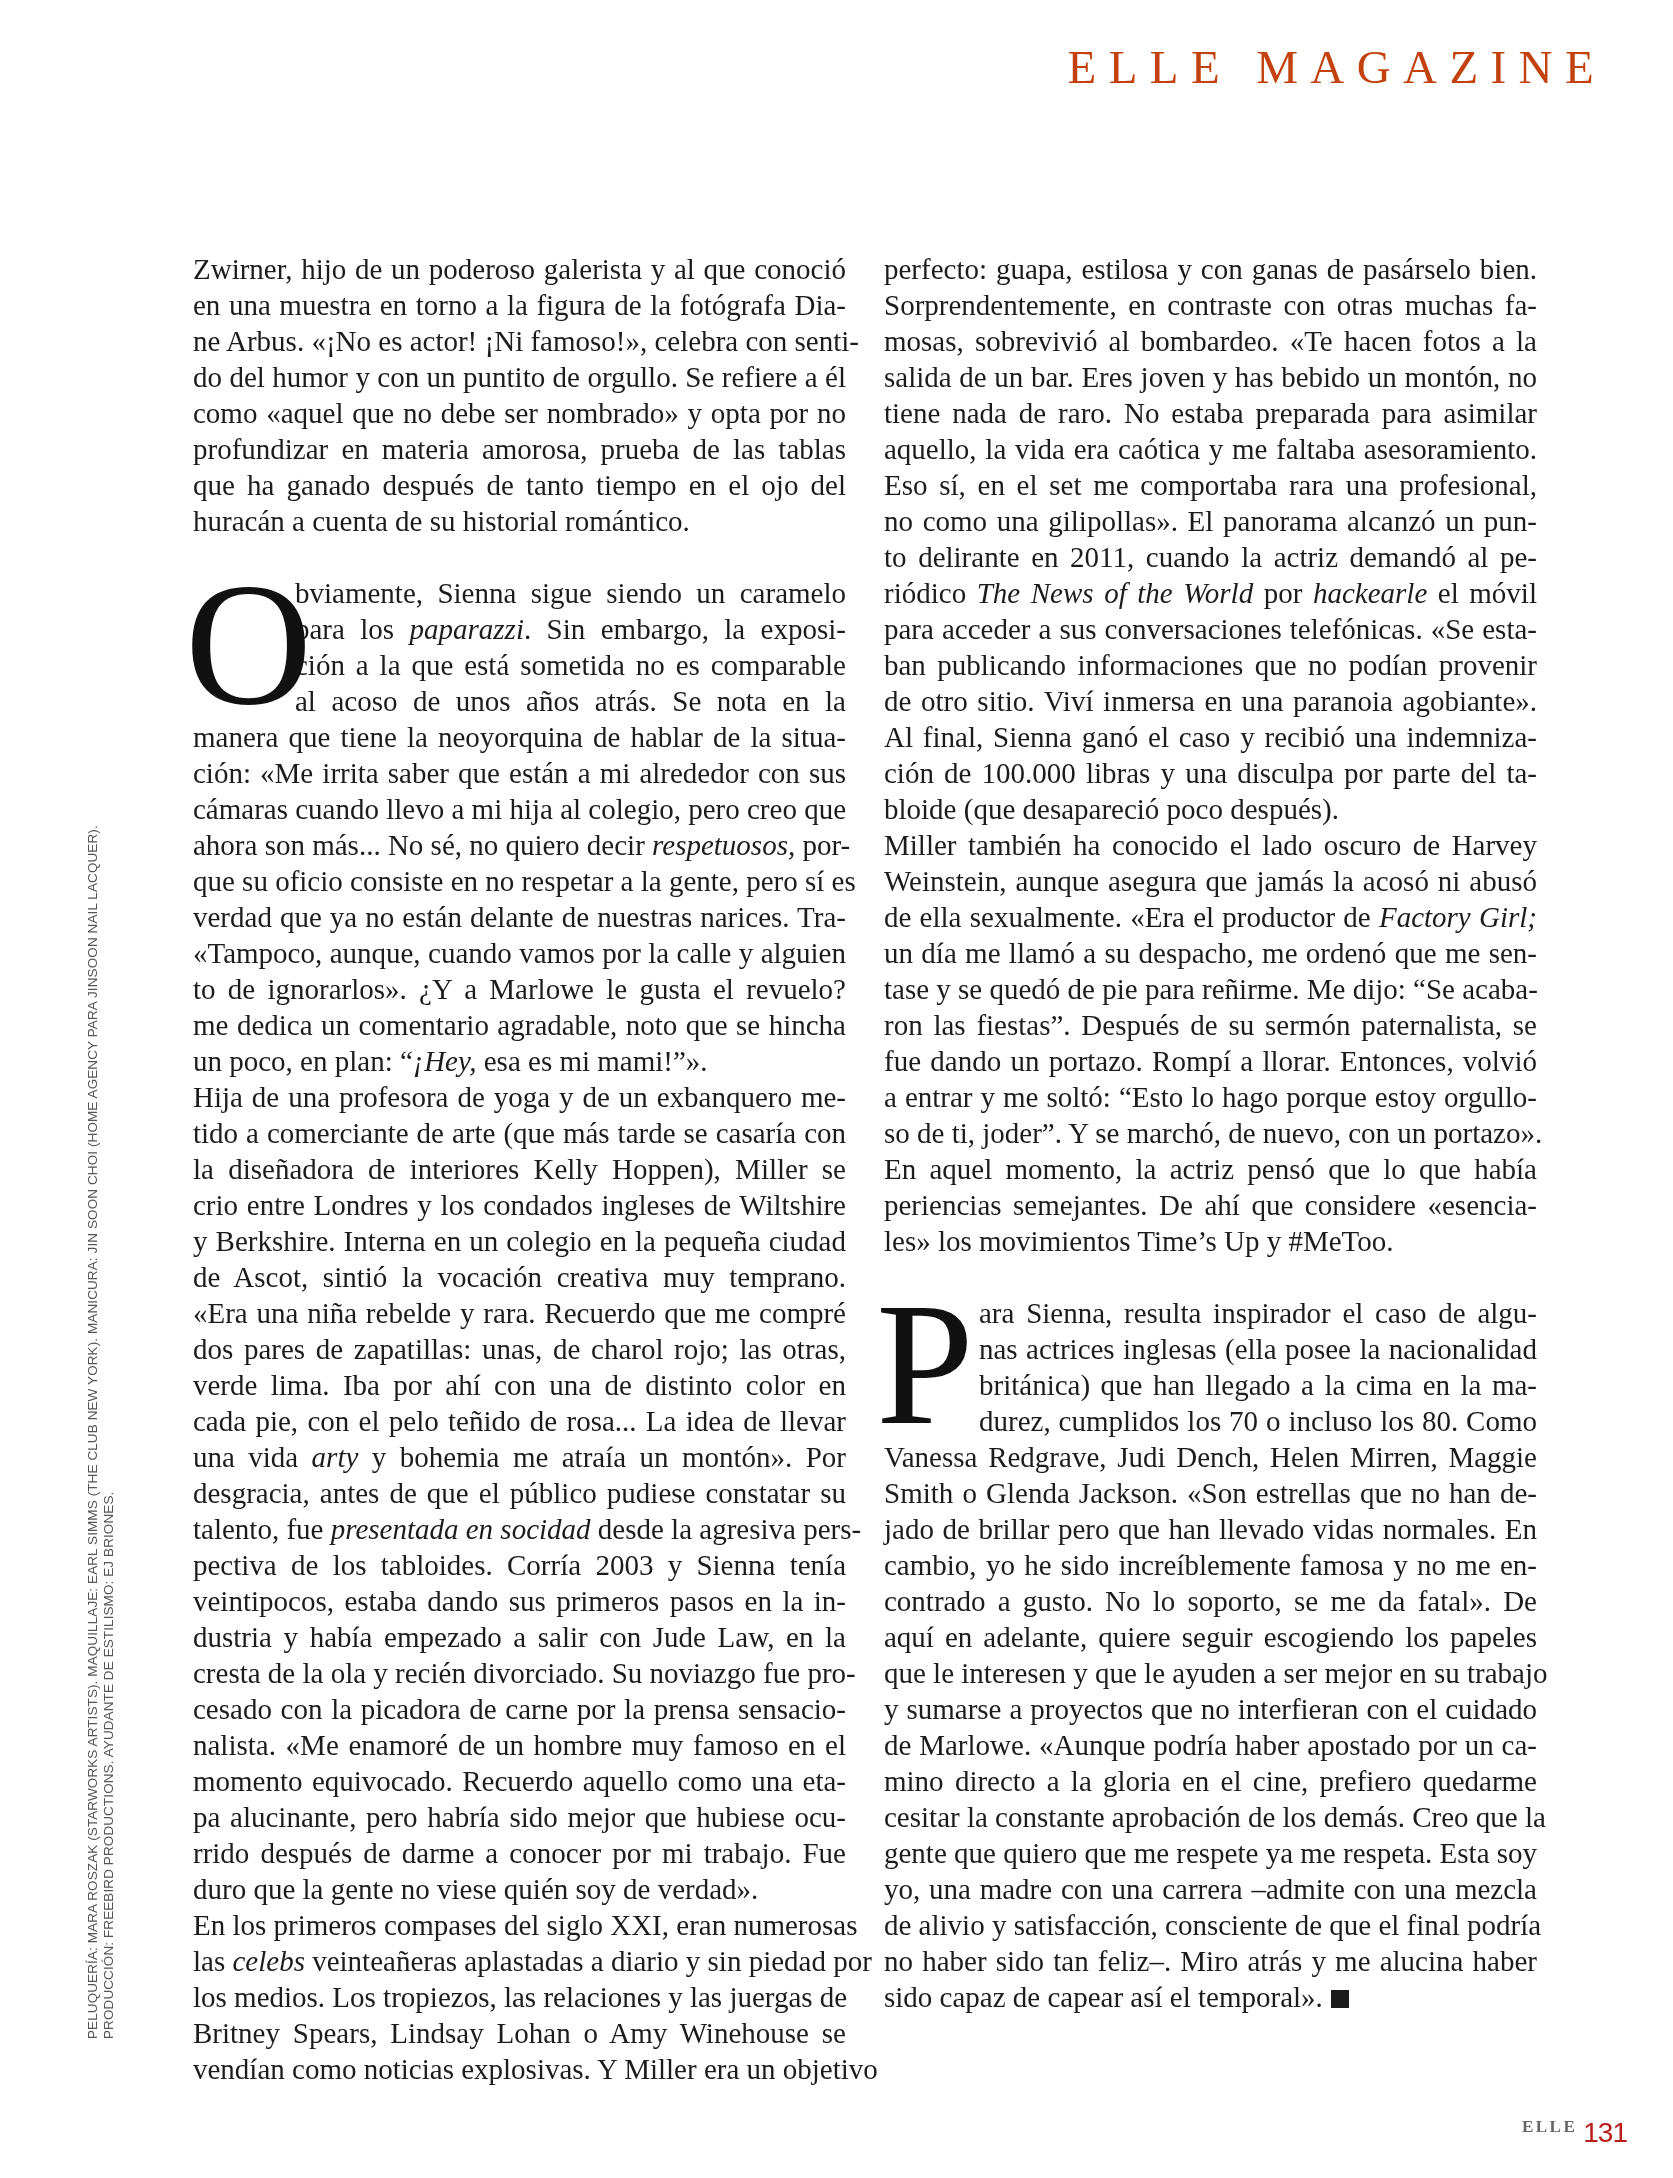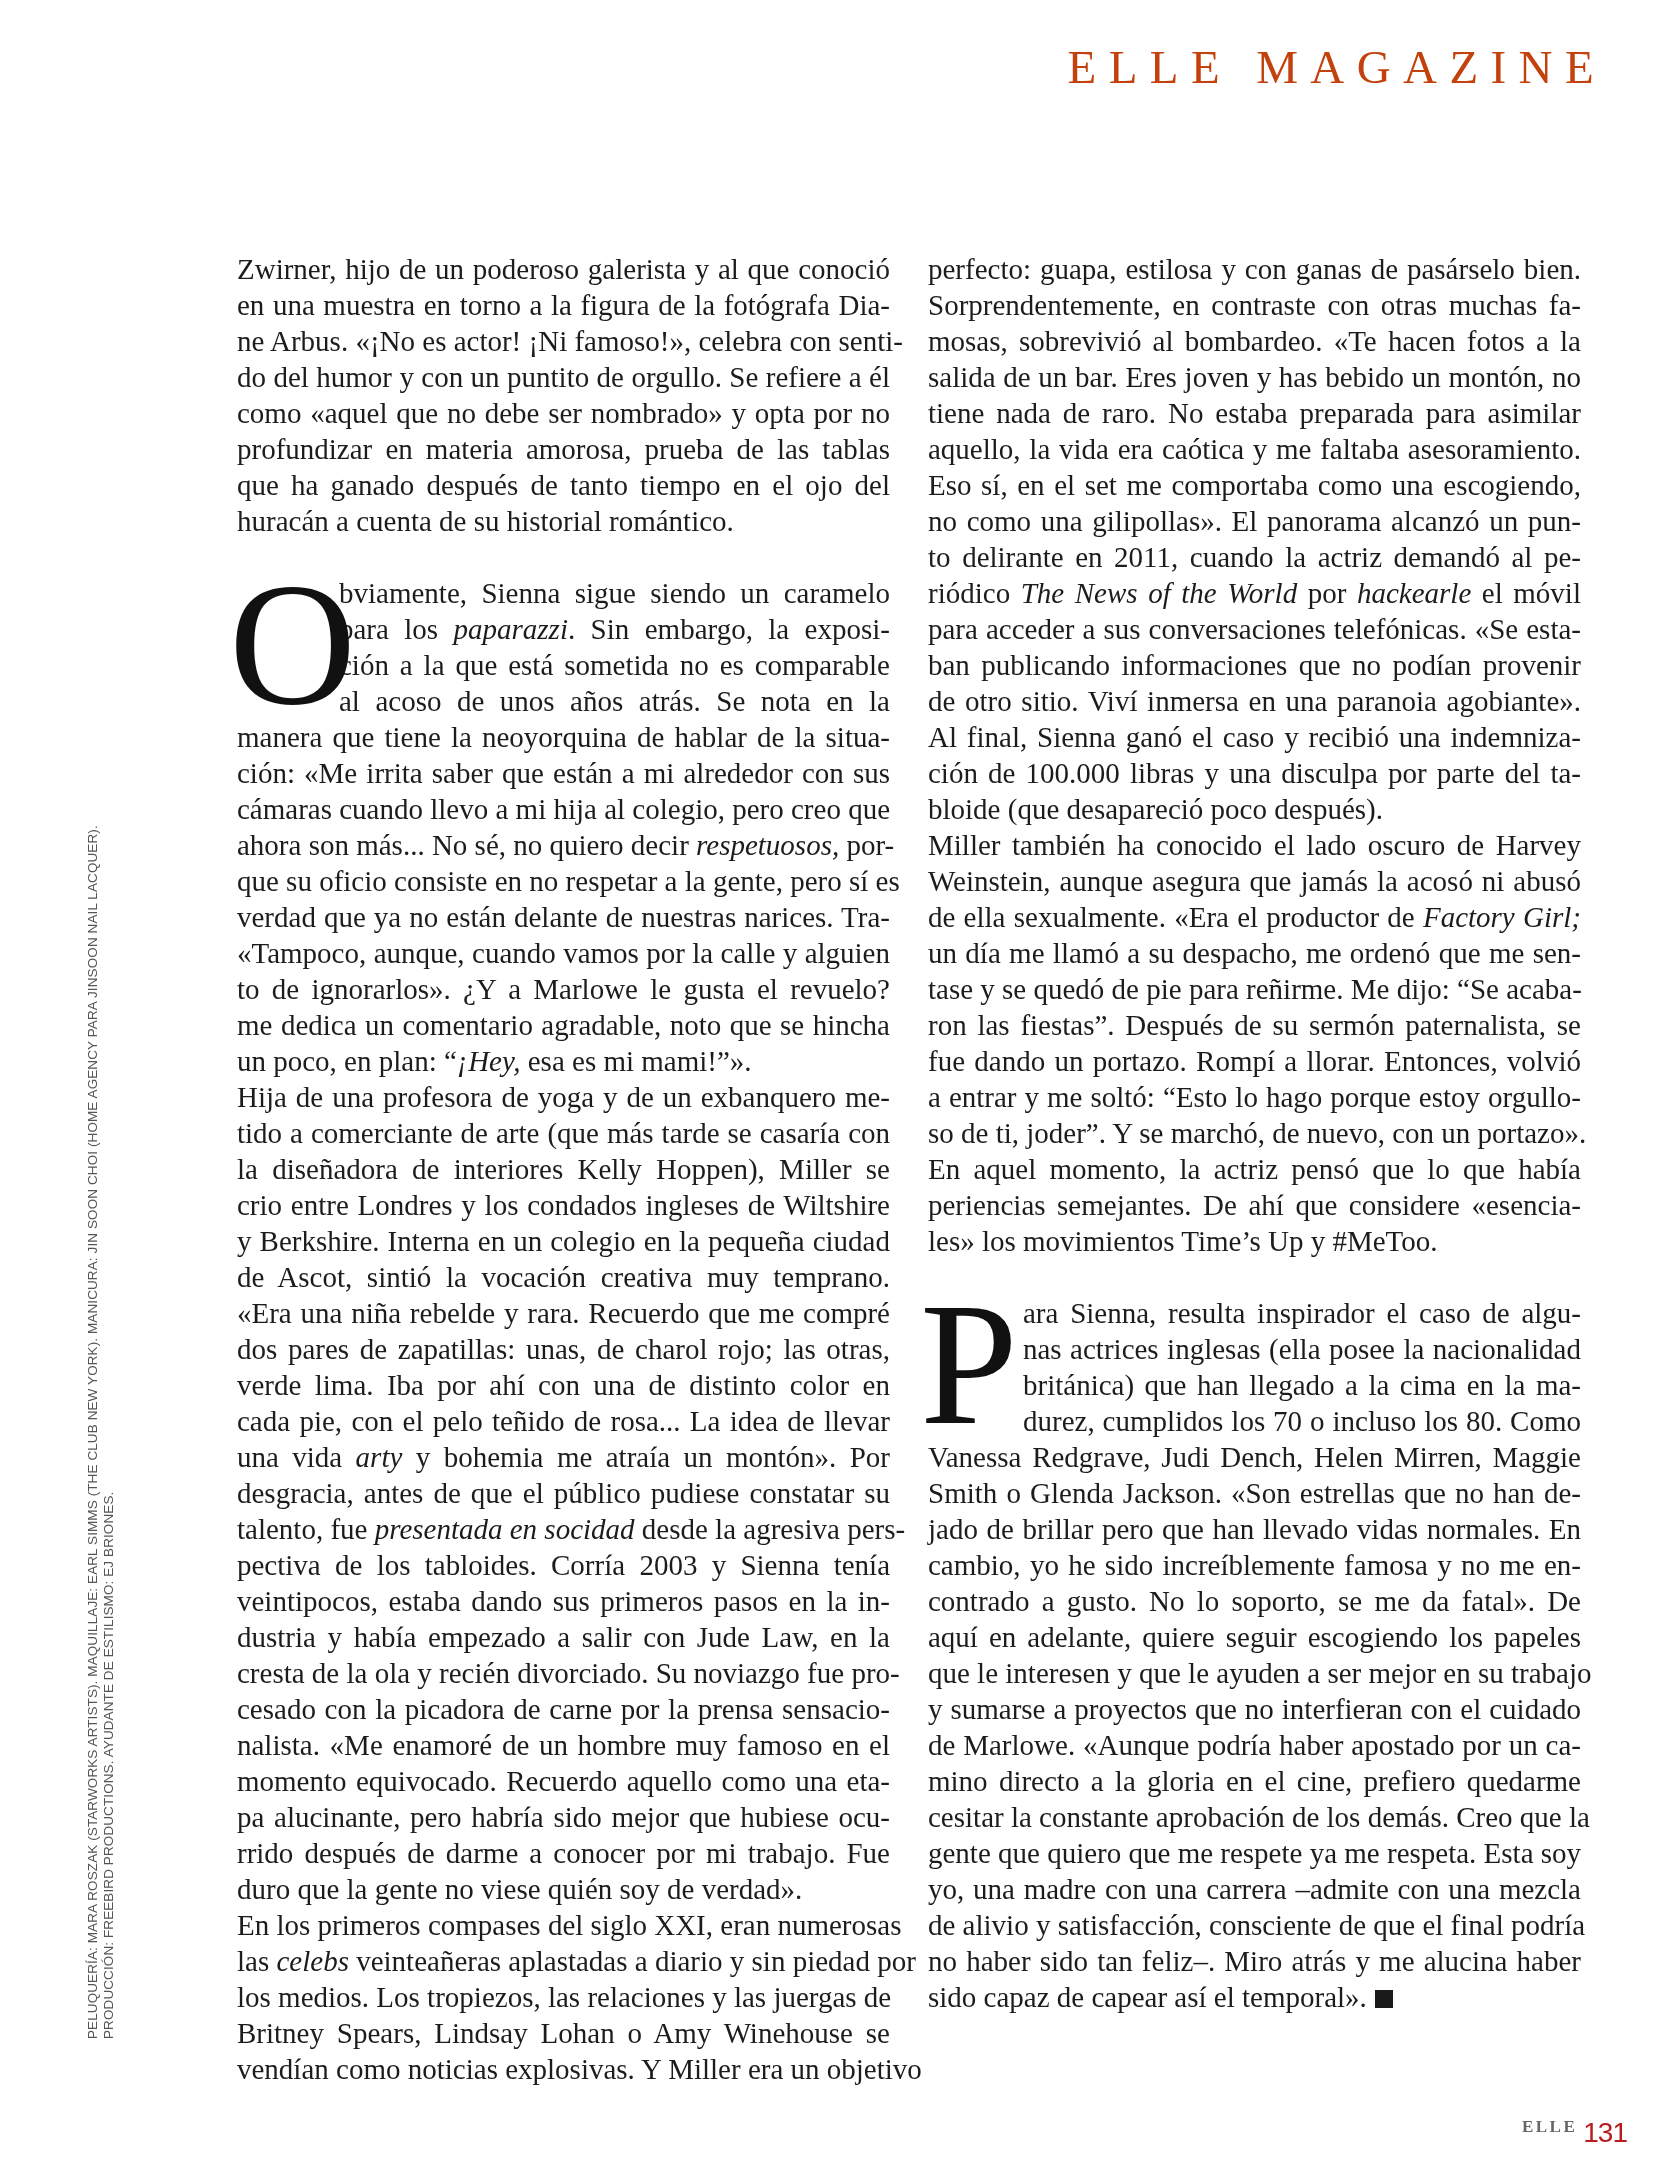--- a/index.html
+++ b/index.html
@@ -22,21 +22,20 @@
       font-family: "Liberation Serif", "DejaVu Serif", serif;
       font-size: 47px;
       letter-spacing: 12.4px;
       color: #c2410c;
       font-weight: normal;
     }
     .column {
       position: absolute;
       top: 251px;
       width: 653px;
-      margin-left: 44px;
     }
     .col-left { left: 193px; }
     .col-right { left: 884px; }
     .line {
       display: block;
       font-size: 29px;
       line-height: 36px;
       height: 36px;
       white-space: nowrap;
       text-align: justify;
@@ -189,21 +188,21 @@
   </div>
 
   <div class="column col-right">
     <div id="right-s1">
         <span class="line"><span>perfecto: guapa, estilosa y con ganas de pasárselo bien.</span></span>
         <span class="line"><span>Sorprendentemente, en contraste con otras muchas fa-</span></span>
         <span class="line"><span>mosas, sobrevivió al bombardeo. «Te hacen fotos a la</span></span>
         <span class="line"><span>salida de un bar. Eres joven y has bebido un montón, no</span></span>
         <span class="line"><span>tiene nada de raro. No estaba preparada para asimilar</span></span>
         <span class="line"><span>aquello, la vida era caótica y me faltaba asesoramiento.</span></span>
-        <span class="line"><span>Eso sí, en el set me comportaba como una escogiendo,</span></span>
+        <span class="line"><span>Eso sí, en el set me comportaba rara una profesional,</span></span>
         <span class="line"><span>no como una gilipollas». El panorama alcanzó un pun-</span></span>
         <span class="line"><span>to delirante en 2011, cuando la actriz demandó al pe-</span></span>
         <span class="line"><span>riódico </span><i>The News of the World</i><span> por </span><i>hackearle</i><span> el móvil</span></span>
         <span class="line"><span>para acceder a sus conversaciones telefónicas. «Se esta-</span></span>
         <span class="line"><span>ban publicando informaciones que no podían provenir</span></span>
         <span class="line"><span>de otro sitio. Viví inmersa en una paranoia agobiante».</span></span>
         <span class="line"><span>Al final, Sienna ganó el caso y recibió una indemniza-</span></span>
         <span class="line"><span>ción de 100.000 libras y una disculpa por parte del ta-</span></span>
         <span class="line last"><span>bloide (que desapareció poco después).</span></span>
       </div>

